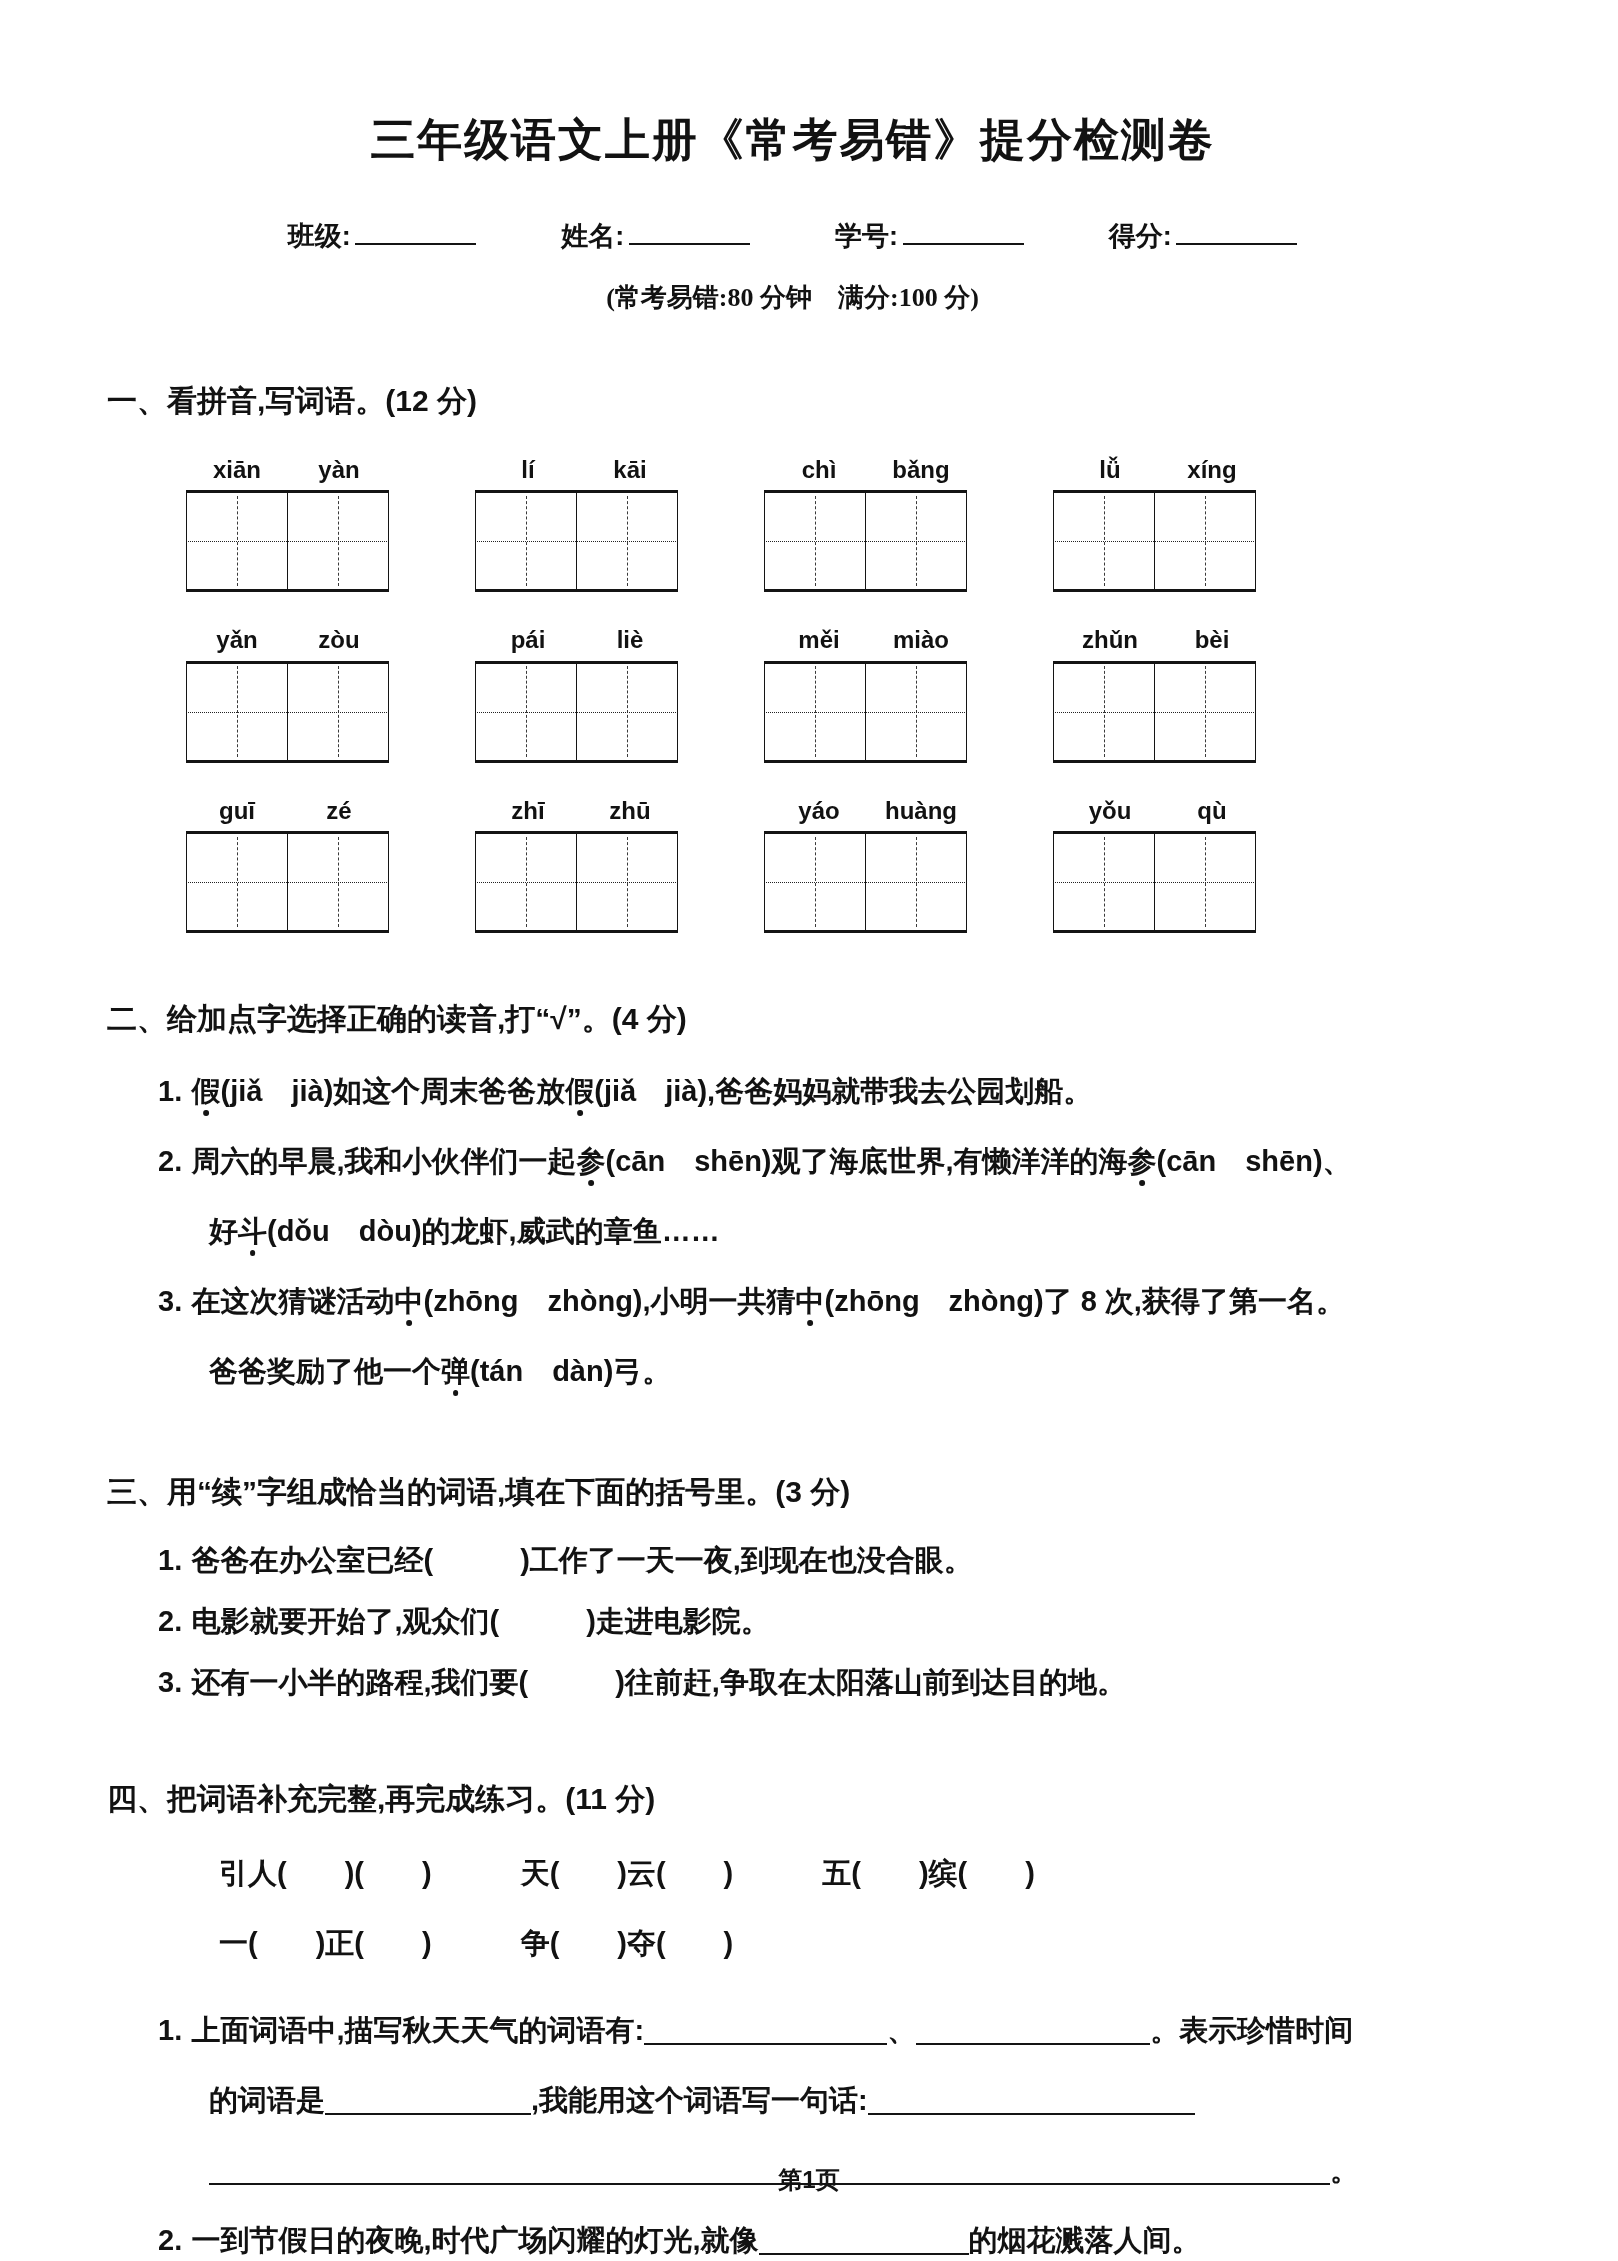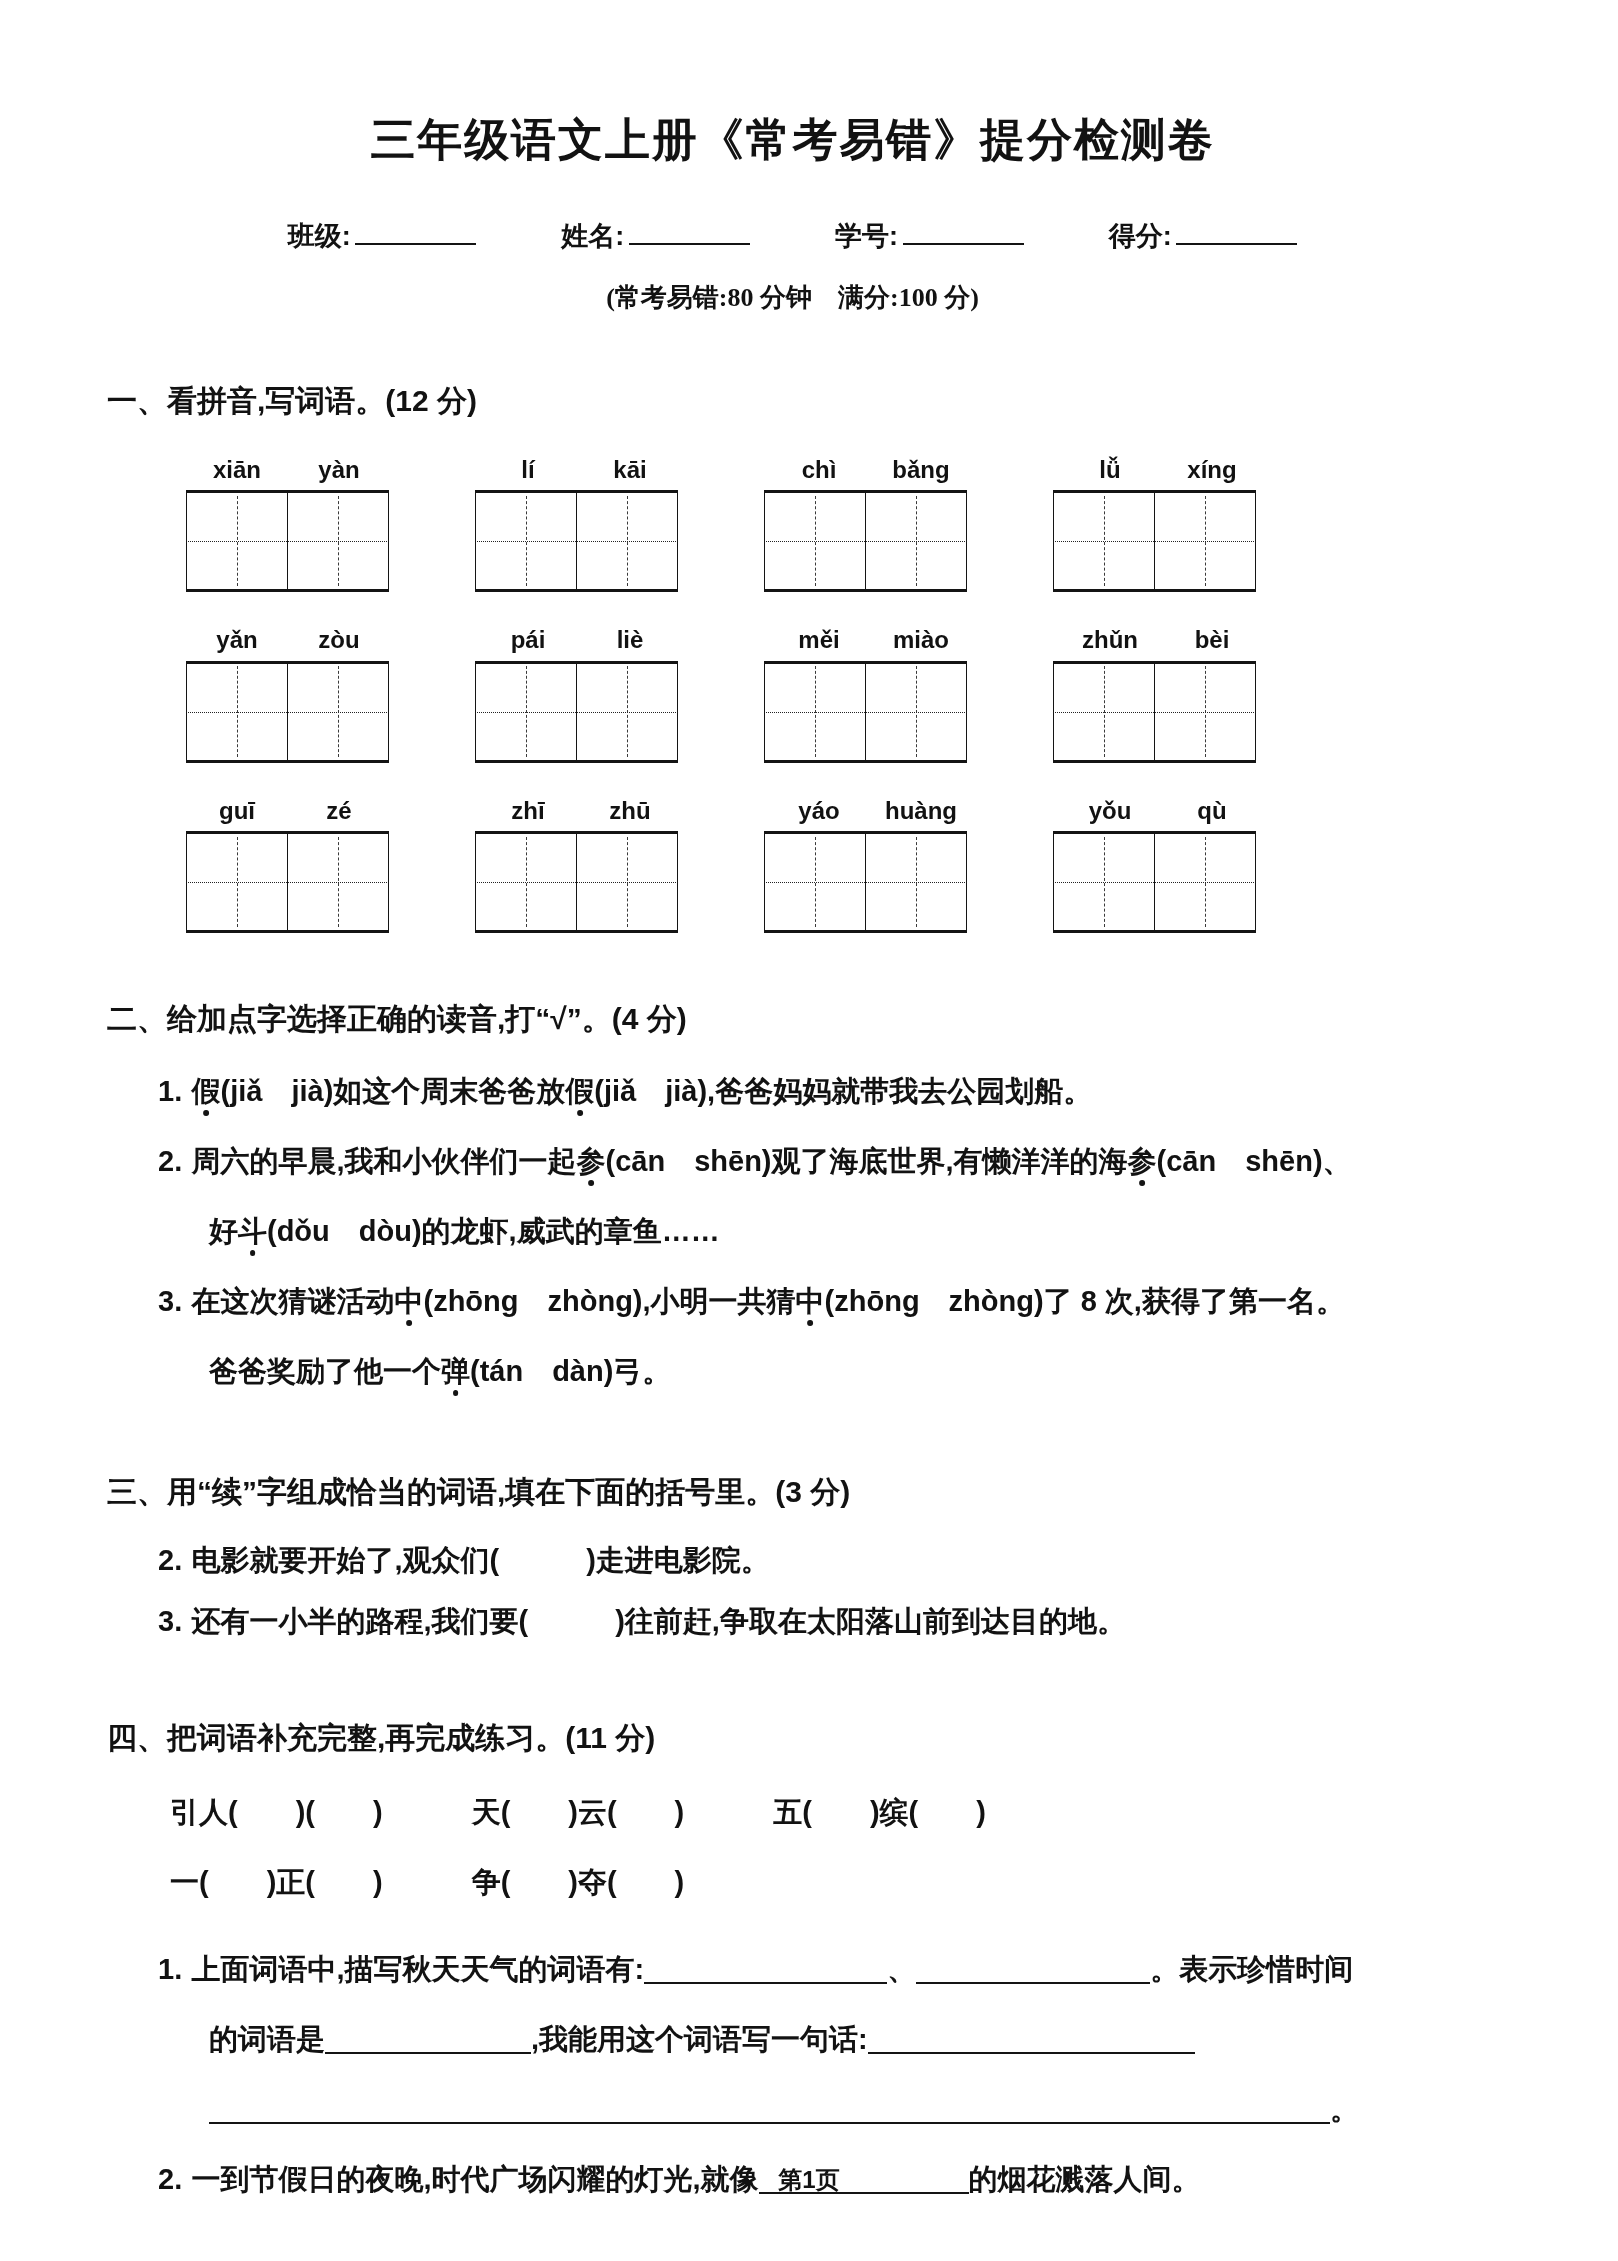--- a/index.html
+++ b/index.html
@@ -62,21 +62,21 @@
   .item{margin-left:51px;padding-left:51px;text-indent:-51px;}
   .num{margin-right:9.3px;}
 
   .dot{position:relative;}
   .dot::after{
     content:"";position:absolute;left:50%;transform:translateX(-50%);
     bottom:-0.30em;width:0.20em;height:0.20em;border-radius:50%;background:#141414;
   }
 
   .word-row{
-    display:flex;gap:89px;margin-left:63px;line-height:70px;
+    display:flex;gap:89px;margin-left:112px;line-height:70px;
     font-size:29px;font-weight:600;white-space:nowrap;
   }
   .word-rows{margin-top:18.7px;}
 
   .footer{
     position:absolute;bottom:65px;left:0;right:0;text-align:center;
     font-size:24px;font-weight:700;
   }
 </style>
 </head>
@@ -214,20 +214,21 @@
         </span>
       </div>
       <div class="section-heading">二、给加点字选择正确的读音,打“√”。(4 分)</div>
       <div class="items lh150">
         <div class="item"><span class="num">1.</span><span class="dot">假</span>(jiǎ　jià)如这个周末爸爸放<span class="dot">假</span>(jiǎ　jià),爸爸妈妈就带我去公园划船。</div>
         <div class="item"><span class="num">2.</span>周六的早晨,我和小伙伴们一起<span class="dot">参</span>(cān　shēn)观了海底世界,有懒洋洋的海<span class="dot">参</span>(cān　shēn)、好<span class="dot">斗</span>(dǒu　dòu)的龙虾,威武的章鱼……</div>
         <div class="item"><span class="num">3.</span>在这次猜谜活动<span class="dot">中</span>(zhōng　zhòng),小明一共猜<span class="dot">中</span>(zhōng　zhòng)了 8 次,获得了第一名。爸爸奖励了他一个<span class="dot">弹</span>(tán　dàn)弓。</div>
       </div>
       <div class="section-heading">三、用“续”字组成恰当的词语,填在下面的括号里。(3 分)</div>
       <div class="items lh130">
+        <div class="item"><span class="num">1.</span>爸爸在办公室已经(　　　)工作了一天一夜,到现在也没合眼。</div>
         <div class="item"><span class="num">2.</span>电影就要开始了,观众们(　　　)走进电影院。</div>
         <div class="item"><span class="num">3.</span>还有一小半的路程,我们要(　　　)往前赶,争取在太阳落山前到达目的地。</div>
       </div>
       <div class="section-heading">四、把词语补充完整,再完成练习。(11 分)</div>
       <div class="word-rows">
         <div class="word-row">
           <span class="word-item">引人(　　)(　　)</span>
           <span class="word-item">天(　　)云(　　)</span>
           <span class="word-item">五(　　)缤(　　)</span>
         </div>

